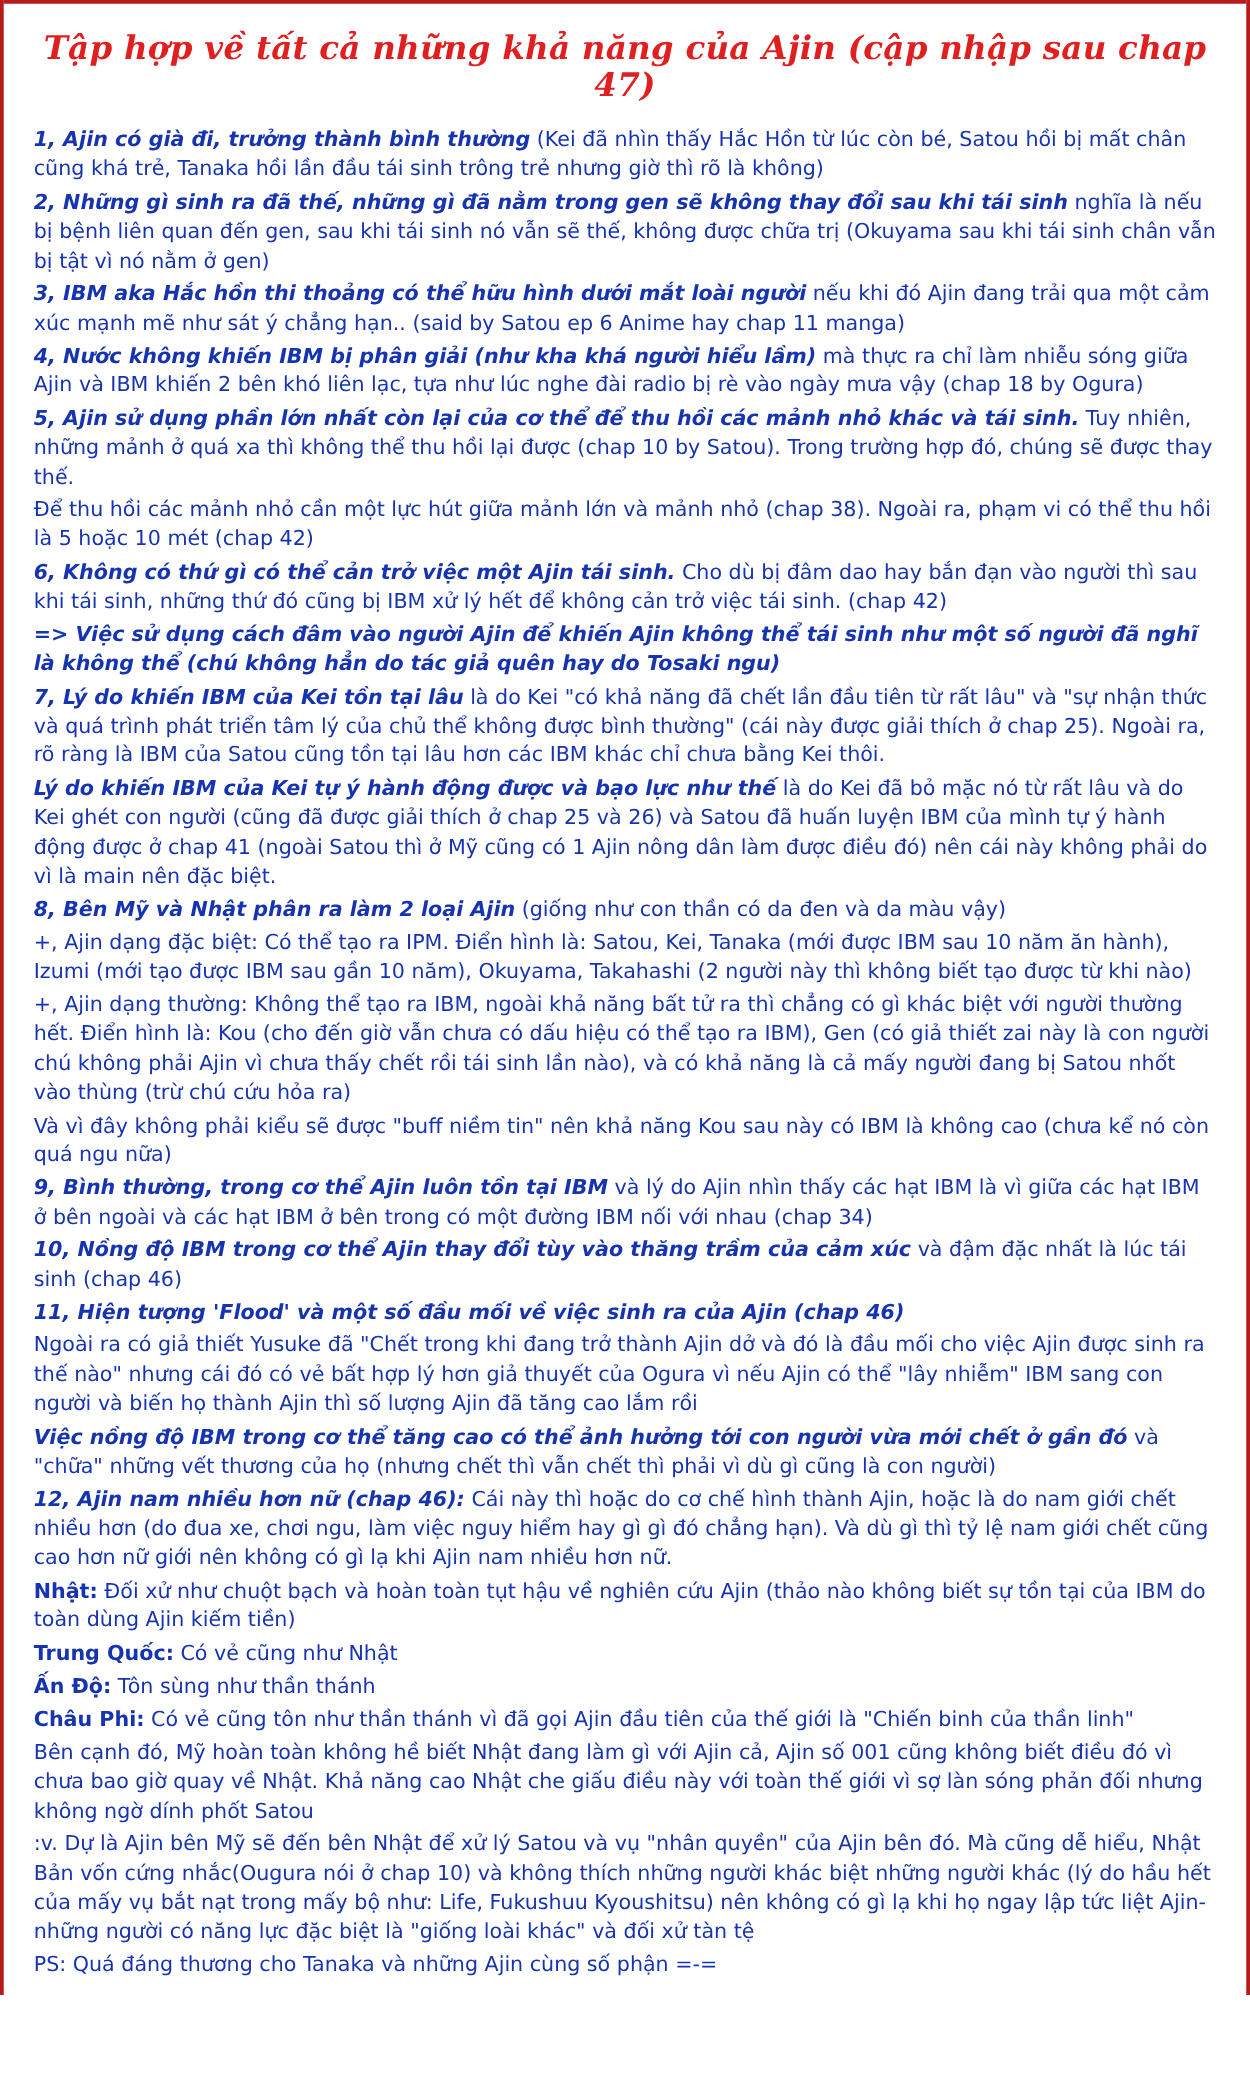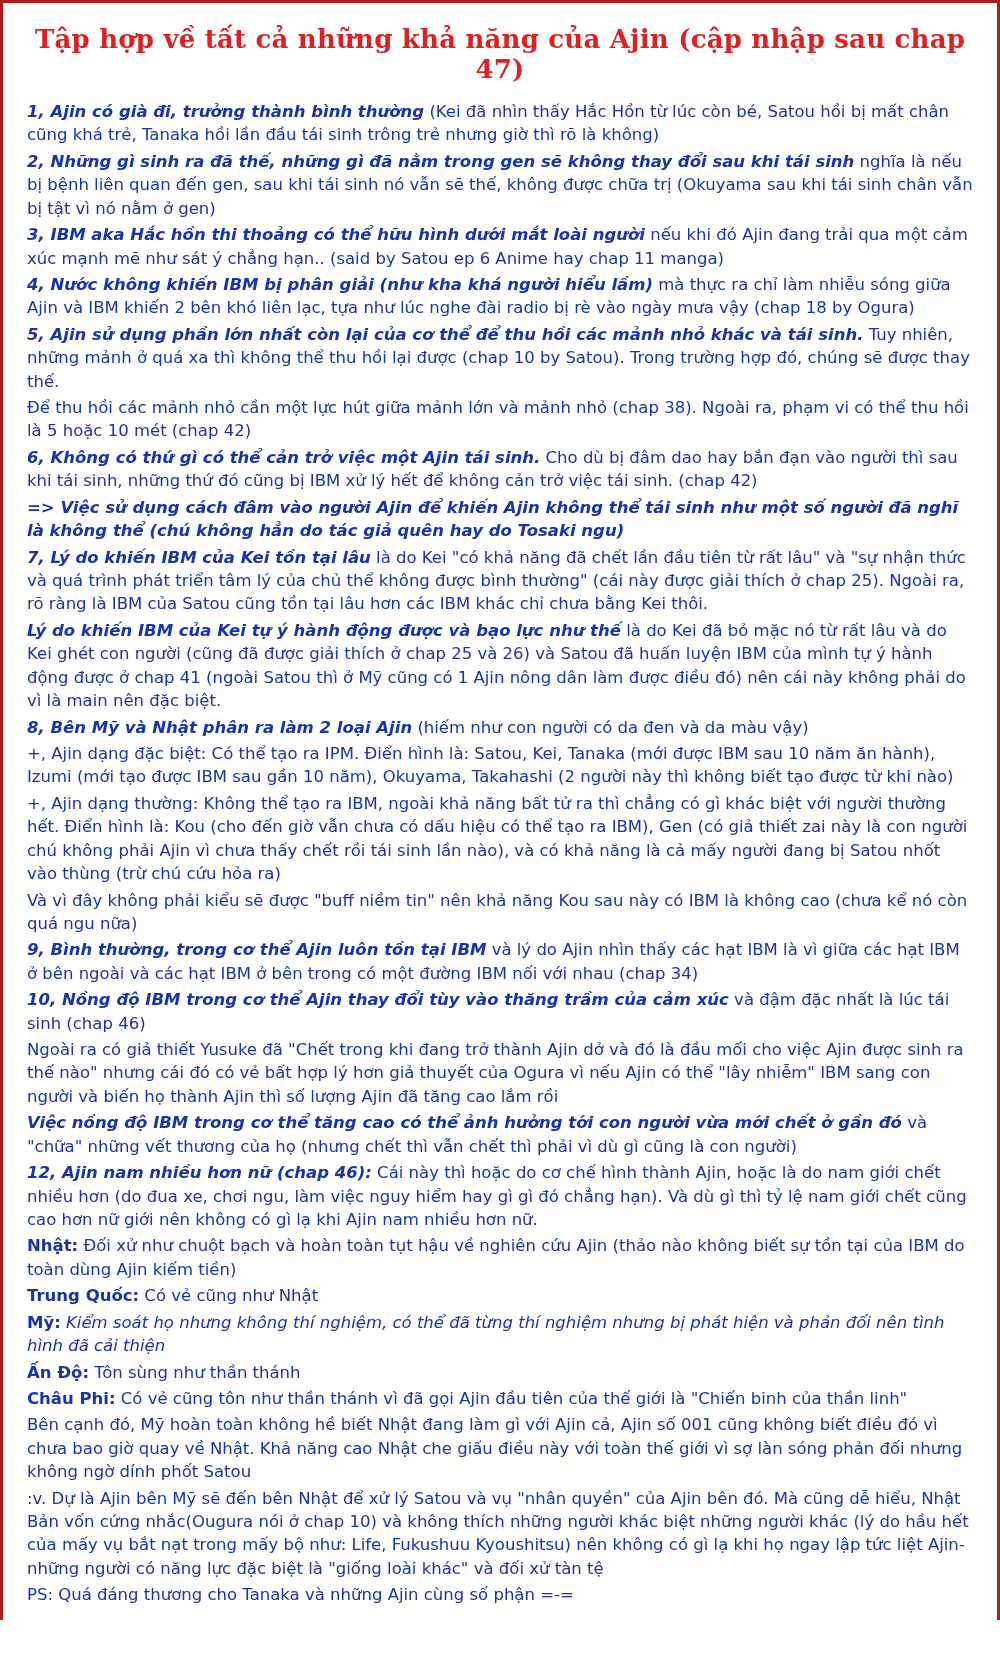--- a/index.html
+++ b/index.html
@@ -25,20 +25,21 @@
     content: "";
     position: absolute;
     left: 0; right: 0; top: 0;
     height: 3px;
     background: #b71c1c;
   }
   h1.title {
     font-family: "DejaVu Serif", serif;
     font-size: 26px;
     font-weight: bold;
+    font-style: italic;
     color: #e02020;
     text-align: center;
     margin: 6px 0 16px 0;
     letter-spacing: 0.2px;
   }
   .body-text {
     font-size: 16.5px;
     line-height: 1.42;
     color: #1633b0;
   }
@@ -92,21 +93,21 @@
 
     <p>
       <span class="bi">7,   Lý do khiến IBM của Kei tồn tại lâu</span><span> là do Kei "có khả năng đã chết lần đầu tiên từ rất lâu" và "sự nhận thức và quá trình phát triển tâm lý của chủ thể không được bình thường" (cái này được giải thích ở chap 25). Ngoài ra, rõ ràng là IBM của Satou cũng tồn tại lâu hơn các IBM khác chỉ chưa bằng Kei thôi.</span>
     </p>
 
     <p>
       <span class="bi">Lý do khiến IBM của Kei tự ý hành động được và bạo lực như thế</span><span> là do Kei đã bỏ mặc nó từ rất lâu và do Kei ghét con người (cũng đã được giải thích ở chap 25 và 26) và Satou đã huấn luyện IBM của mình tự ý hành động được ở chap 41 (ngoài Satou thì ở Mỹ cũng có 1 Ajin nông dân làm được điều đó) nên cái này không phải do vì là main nên đặc biệt.</span>
     </p>
 
     <p>
-      <span class="bi">8, Bên Mỹ và Nhật phân ra làm 2 loại Ajin</span><span> (hiếm như con người có da đen và da màu vậy)</span>
+      <span class="bi">8, Bên Mỹ và Nhật phân ra làm 2 loại Ajin</span><span> (giống như con thần có da đen và da màu vậy)</span>
     </p>
 
     <p>
       <span>+, Ajin dạng đặc biệt: Có thể tạo ra IPM. Điển hình là: Satou, Kei, Tanaka (mới được IBM sau 10 năm ăn hành), Izumi (mới tạo được IBM sau gần 10 năm), Okuyama, Takahashi (2 người này thì không biết tạo được từ khi nào)</span>
     </p>
 
     <p>
       <span>+, Ajin dạng thường: Không thể tạo ra IBM, ngoài khả năng bất tử ra thì chẳng có gì khác biệt với người thường hết. Điển hình là: Kou (cho đến giờ vẫn chưa có dấu hiệu có thể tạo ra IBM), Gen (có giả thiết zai này là con người chú không phải Ajin vì chưa thấy chết rồi tái sinh lần nào), và có khả năng là cả mấy người đang bị Satou nhốt vào thùng (trừ chú cứu hỏa ra)</span>
     </p>
 
@@ -115,20 +116,23 @@
     </p>
 
     <p>
       <span class="bi">9, Bình thường, trong cơ thể Ajin luôn tồn tại IBM</span><span> và lý do Ajin nhìn thấy các hạt IBM là vì giữa các hạt IBM ở bên ngoài và các hạt IBM ở bên trong có một đường IBM nối với nhau (chap 34)</span>
     </p>
 
     <p>
       <span class="bi">10, Nồng độ IBM trong cơ thể Ajin thay đổi tùy vào thăng trầm của cảm xúc</span><span> và đậm đặc nhất là lúc tái sinh (chap 46)</span>
     </p>
 
+    <p>
+      <span class="bi">11, Hiện tượng 'Flood' và một số đầu mối về việc sinh ra của Ajin (chap 46)</span>
+    </p>
 
 
     <p>
       <span>Ngoài ra có giả thiết Yusuke đã "Chết trong khi đang trở thành Ajin dở và đó là đầu mối cho việc Ajin được sinh ra thế nào" nhưng cái đó có vẻ bất hợp lý hơn giả thuyết của Ogura vì nếu Ajin có thể "lây nhiễm" IBM sang con người và biến họ thành Ajin thì số lượng Ajin đã tăng cao lắm rồi</span>
     </p>
 
     <p>
       <span class="bi">Việc nồng độ IBM trong cơ thể tăng cao có thể ảnh hưởng tới con người vừa mới chết ở gần đó</span><span> và "chữa" những vết thương của họ (nhưng chết thì vẫn chết thì phải vì dù gì cũng là con người)</span>
     </p>
 
@@ -138,23 +142,20 @@
 
 
     <p>
       <span class="country">Nhật:</span><span> Đối xử như chuột bạch và hoàn toàn tụt hậu về nghiên cứu Ajin (thảo nào không biết sự tồn tại của IBM do toàn dùng Ajin kiếm tiền)</span>
     </p>
 
     <p>
       <span class="country">Trung Quốc:</span><span> Có vẻ cũng như Nhật</span>
     </p>
 
-    <p>
-      <span class="country">Mỹ:</span><span class="i"> Kiểm soát họ nhưng không thí nghiệm, có thể đã từng thí nghiệm nhưng bị phát hiện và phản đối nên tình hình đã cải thiện</span>
-    </p>
 
     <p>
       <span class="country">Ấn Độ:</span><span> Tôn sùng như thần thánh</span>
     </p>
 
     <p>
       <span class="country">Châu Phi:</span><span> Có vẻ cũng tôn như thần thánh vì đã gọi Ajin đầu tiên của thế giới là "Chiến binh của thần linh"</span>
     </p>
 
     <p>

